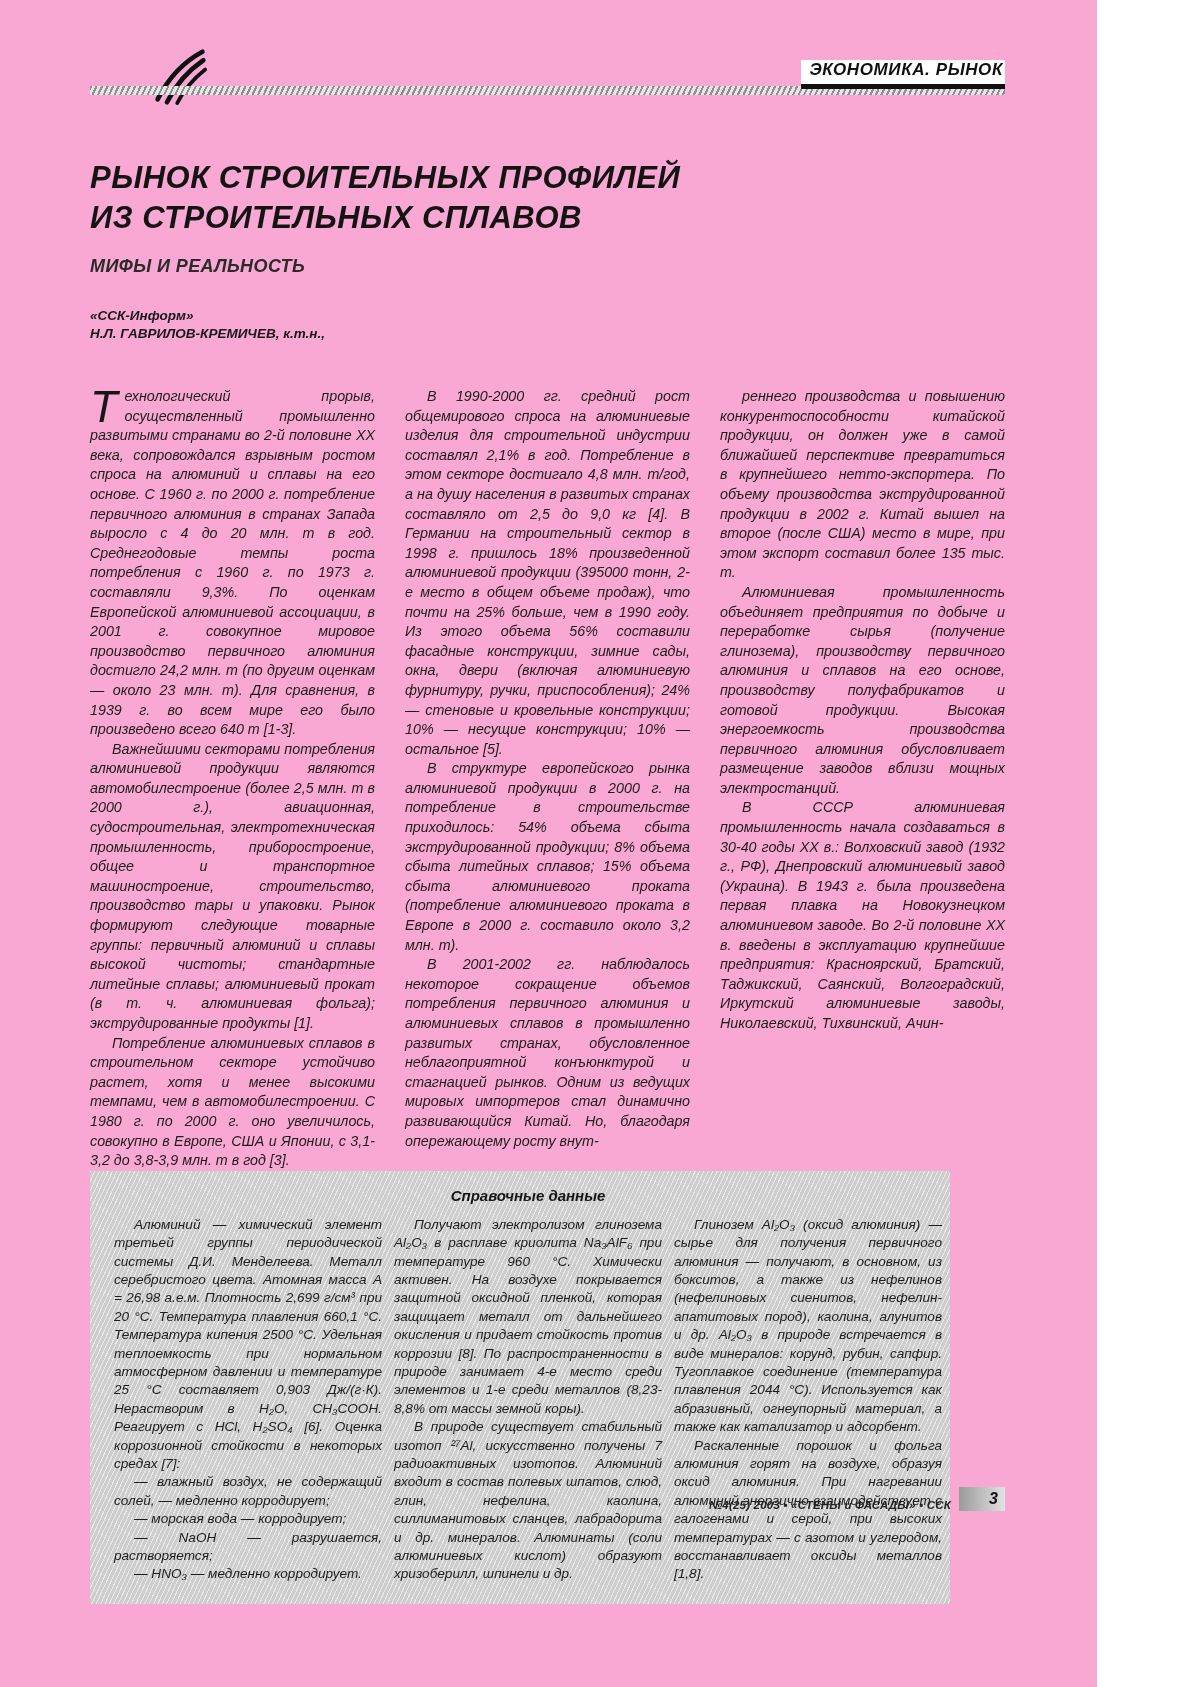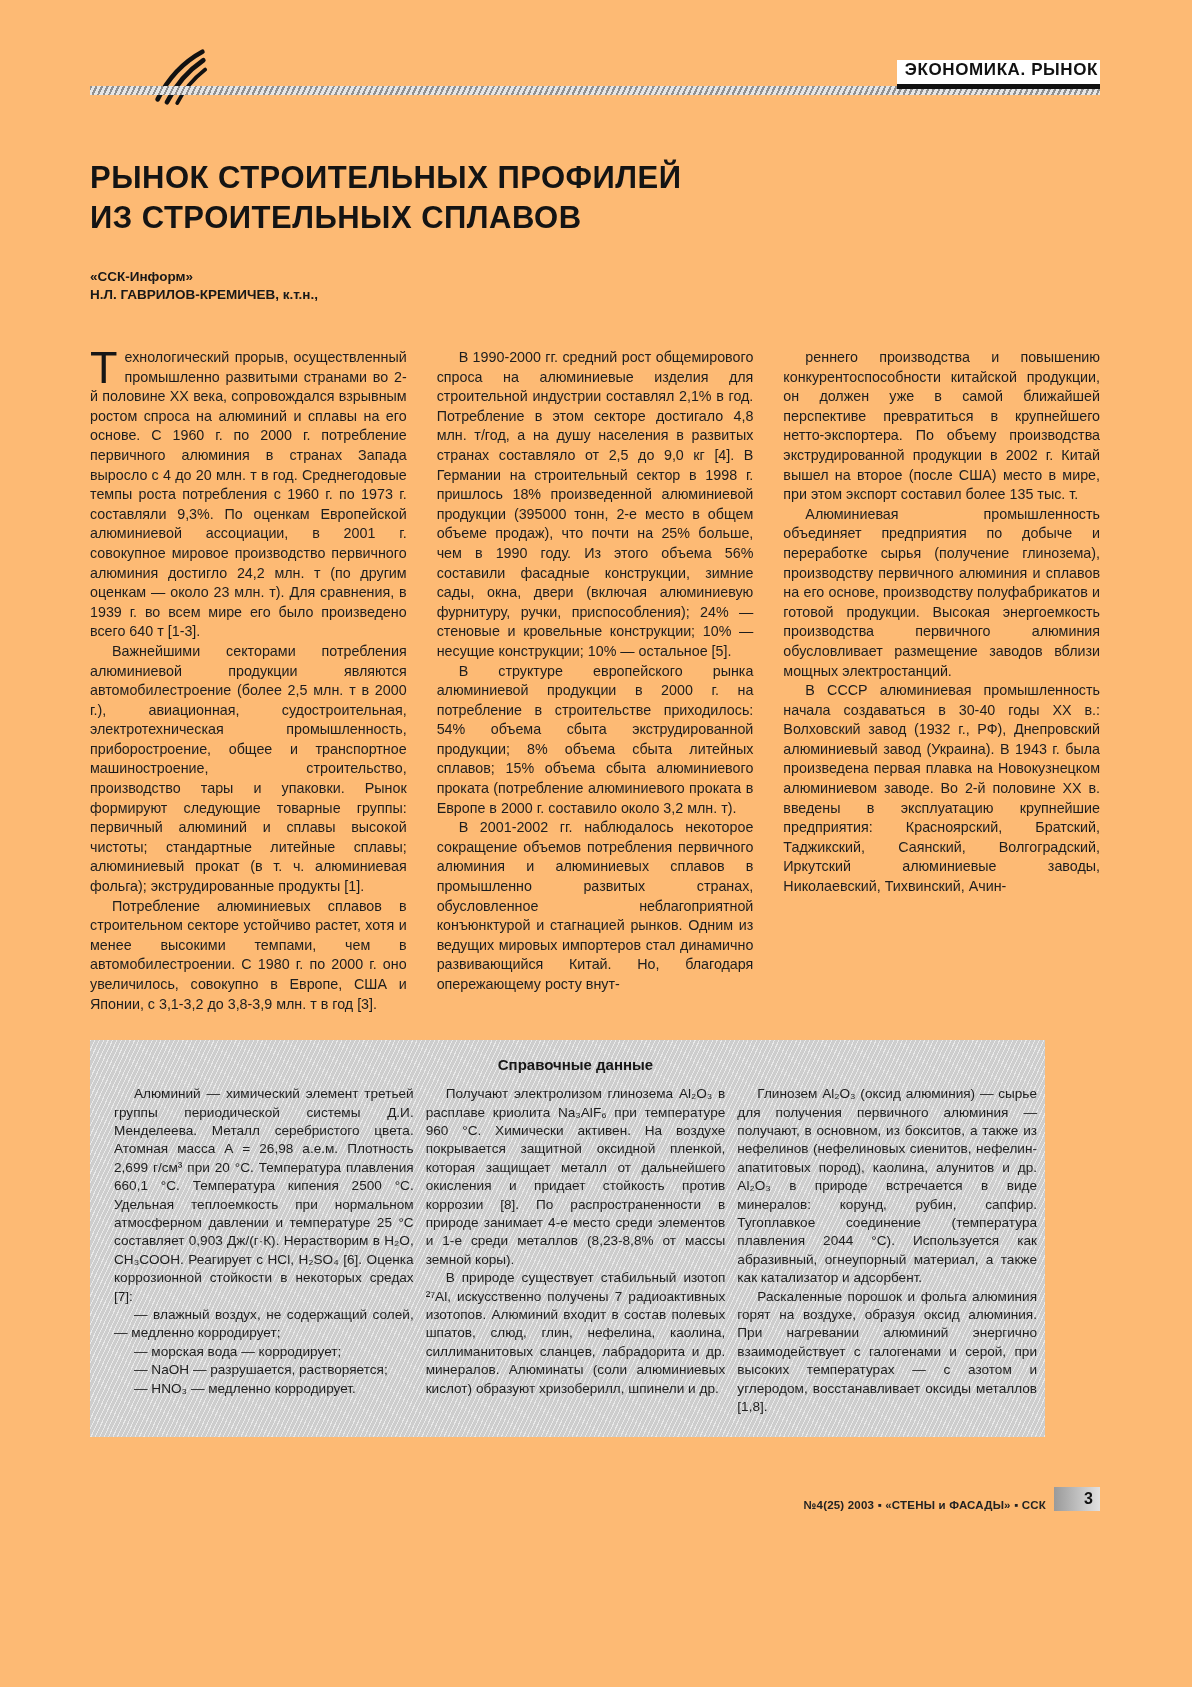--- a/index.html
+++ b/index.html
@@ -1,22 +1,23 @@
 <!DOCTYPE html>
 <html lang="ru"><head>
 <meta charset="utf-8">
 <style>
   html,body{margin:0;padding:0;background:#ffffff;}
   .page{
     position:relative;
-    width:1192px;height:1687px;
-    background:#fdba74;
+    width:1097px;height:1687px;
+    background:#f9a8d4;
     font-family:"Liberation Sans", sans-serif;
     color:#1c1c1c;
     overflow:hidden;
+    font-style:italic;
   }
   
   .logo{position:absolute;left:152px;top:48px;width:56px;height:58px;}
   .header-band{
     position:absolute;left:90px;right:92px;top:86px;height:9px;
     background:repeating-linear-gradient(115deg,#8f8f8f 0 2px,#e6e6e6 2px 5px);
   }
   .section-label{
     position:absolute;right:92px;top:60px;
     font-size:17px;font-weight:700;letter-spacing:.6px;color:#111;
@@ -43,21 +44,21 @@
   .col-heading{
     margin:18px 0 13px 26px;font-weight:700;font-size:14.5px;line-height:19px;color:#43322b;
   }
   .col-heading .hl-line{display:block;}
   .col-heading .shaded{
     display:inline-block;padding:0 44px 1px 2px;
     background:repeating-linear-gradient(115deg,#cfcfcf 0 2px,#bdbdbd 2px 5px);
   }
   
   .infobox{
-    margin-top:26px;margin-right:55px;
+    margin-right:55px;
     background-color:#d8d8d8;
     background-image:repeating-linear-gradient(115deg,rgba(255,255,255,.45) 0 1px,rgba(0,0,0,.05) 1px 4px);
     padding:16px 8px 20px 24px;
   }
   .infobox-title{text-align:center;font-weight:700;font-size:15px;color:#161616;margin-bottom:12px;}
   .infobox-cols{display:flex;gap:12px;}
   .infocol{flex:1;font-size:13.6px;line-height:18.4px;text-align:justify;color:#1d1d1d;}
   .infocol p{margin:0;text-indent:20px;}
   
   .footer{
@@ -88,20 +89,21 @@
   <div class="header-band"></div>
   <div class="section-label">ЭКОНОМИКА. РЫНОК</div>
 
   <div class="content">
 
     <h1 class="title">
       <span>РЫНОК СТРОИТЕЛЬНЫХ ПРОФИЛЕЙ</span>
       <span>ИЗ СТРОИТЕЛЬНЫХ СПЛАВОВ</span>
     </h1>
 
+    <div class="subtitle">МИФЫ И РЕАЛЬНОСТЬ</div>
 
     <div class="author">
       <div>«ССК-Информ»</div>
       <div>Н.Л. ГАВРИЛОВ-КРЕМИЧЕВ, к.т.н.,</div>
     </div>
 
     <div class="bodycols">
 
       <div class="bodycol">
         <p class="dropcap">Технологический прорыв, осуществленный промышленно развитыми странами во 2-й половине XX века, сопровождался взрывным ростом спроса на алюминий и сплавы на его основе. С 1960 г. по 2000 г. потребление первичного алюминия в странах Запада выросло с 4 до 20 млн. т в год. Среднегодовые темпы роста потребления с 1960 г. по 1973 г. составляли 9,3%. По оценкам Европейской алюминиевой ассоциации, в 2001 г. совокупное мировое производство первичного алюминия достигло 24,2 млн. т (по другим оценкам — около 23 млн. т). Для сравнения, в 1939 г. во всем мире его было произведено всего 640 т [1-3].</p>

